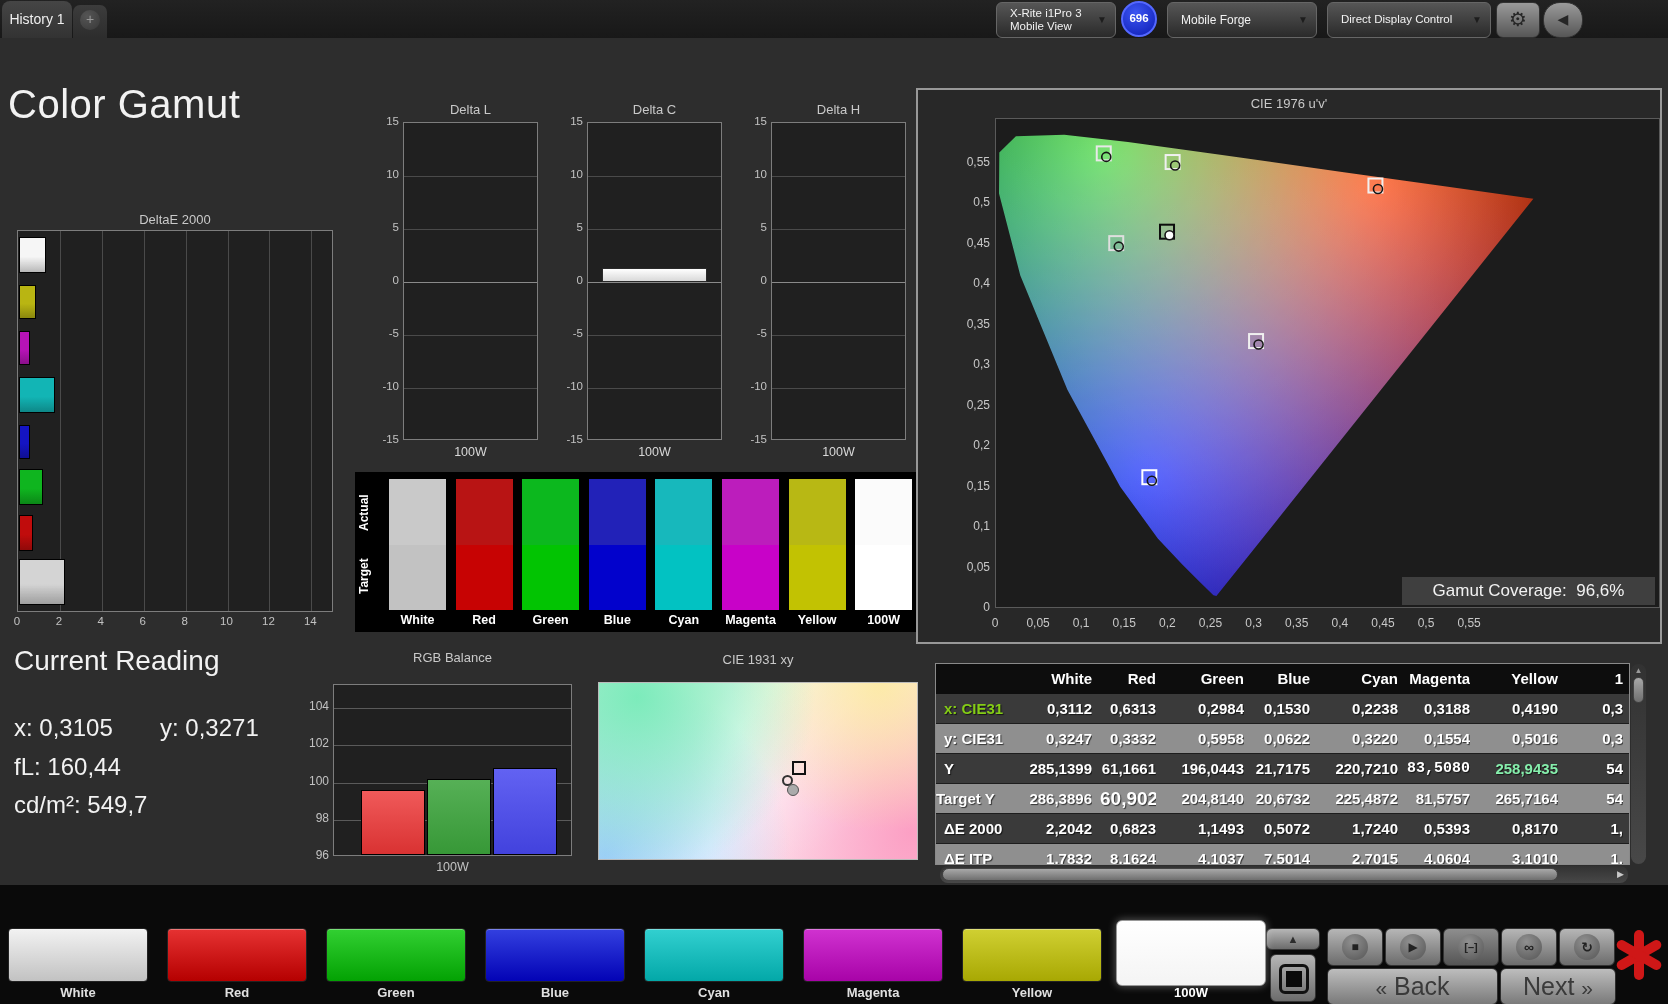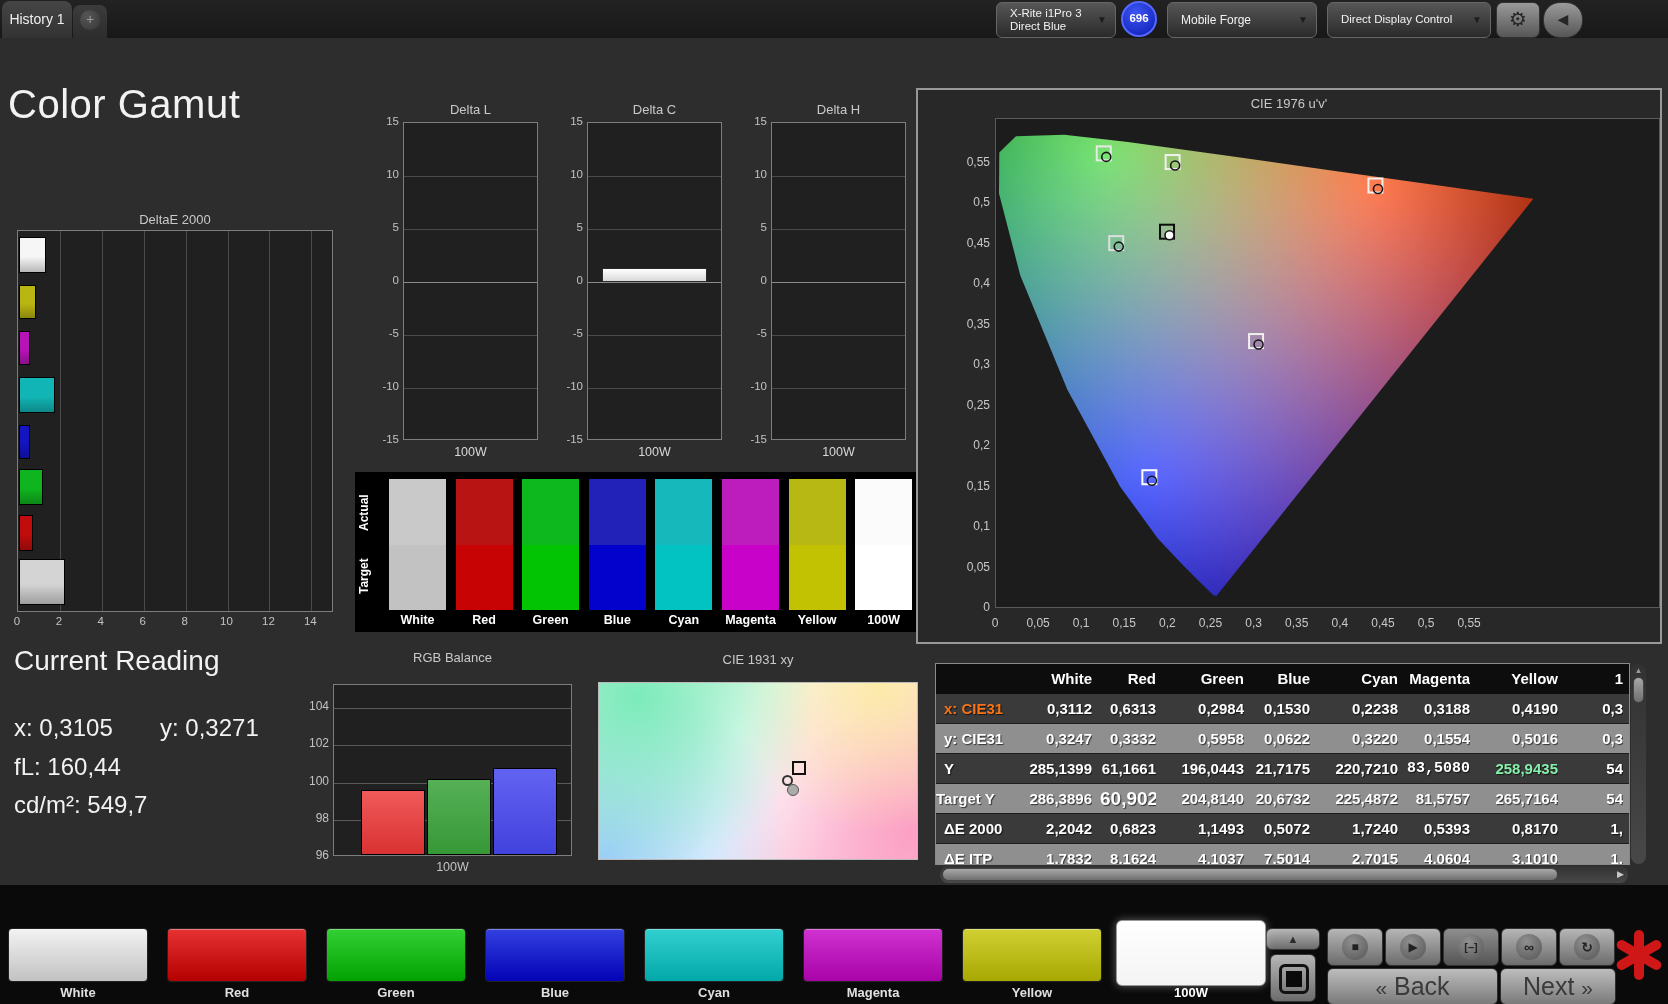--- a/index.html
+++ b/index.html
@@ -70,21 +70,21 @@
 
   <div class="abs" id="topbar">
     <div class="abs tab1">History 1</div>
     <div class="abs tabplus">
       <div class="abs pluscirc">+</div>
     </div>
 
     <div class="abs ddbox" style="left:996px;width:118px;">
       <span class="ddstripe"></span>
       <span class="ddtext">
-        <span>X-Rite i1Pro 3</span><br><span>Direct Blue</span>
+        <span>X-Rite i1Pro 3</span><br><span>Mobile View</span>
       </span>
       <span class="chev">▼</span>
     </div>
     <div class="abs countbadge">696</div>
 
     <div class="abs ddbox" style="left:1167px;width:148px;">
       <span class="ddstripe"></span>
       <span class="ddtext1">Mobile Forge</span>
       <span class="chev">▼</span>
     </div>
@@ -296,20 +296,23 @@
       <div style="position: absolute; left: 1104.3px; top: 616px; width: 40px; text-align: center; font-size: 12px; color: rgb(200, 200, 200);">0,15</div>
       <div style="position: absolute; left: 1147.4px; top: 616px; width: 40px; text-align: center; font-size: 12px; color: rgb(200, 200, 200);">0,2</div>
       <div style="position: absolute; left: 1190.5px; top: 616px; width: 40px; text-align: center; font-size: 12px; color: rgb(200, 200, 200);">0,25</div>
       <div style="position: absolute; left: 1233.6px; top: 616px; width: 40px; text-align: center; font-size: 12px; color: rgb(200, 200, 200);">0,3</div>
       <div style="position: absolute; left: 1276.7px; top: 616px; width: 40px; text-align: center; font-size: 12px; color: rgb(200, 200, 200);">0,35</div>
       <div style="position: absolute; left: 1319.8px; top: 616px; width: 40px; text-align: center; font-size: 12px; color: rgb(200, 200, 200);">0,4</div>
       <div style="position: absolute; left: 1362.9px; top: 616px; width: 40px; text-align: center; font-size: 12px; color: rgb(200, 200, 200);">0,45</div>
       <div style="position: absolute; left: 1406px; top: 616px; width: 40px; text-align: center; font-size: 12px; color: rgb(200, 200, 200);">0,5</div>
       <div style="position: absolute; left: 1449.1px; top: 616px; width: 40px; text-align: center; font-size: 12px; color: rgb(200, 200, 200);">0,55</div>
     </div>
+  <div class="abs covbox">
+    <span>Gamut Coverage:</span>&nbsp;&nbsp;<span>96,6%</span>
+  </div>
 
   <div class="abs cr-title">Current Reading</div>
   <div class="abs cr-val" style="left:14px;top:714px;">x: 0,3105</div>
   <div class="abs cr-val" style="left:160px;top:714px;">y: 0,3271</div>
   <div class="abs cr-val" style="left:14px;top:753px;">fL: 160,44</div>
   <div class="abs cr-val" style="left:14px;top:791px;">cd/m²: 549,7</div>
 
   <div class="abs charttitle" style="left:333px;top:650px;width:239px;">RGB Balance</div>
   <div class="abs plot" id="rgbPlot" style="left:333px;top:684px;width:239px;height:172px;">
       <div style="position: absolute; left: 0px; top: 23.2px; width: 100%; height: 1px; background: rgb(90, 90, 90);"></div>
@@ -342,21 +345,21 @@
         <div style="position: absolute; left: 78px; top: 0px; width: 78px; height: 30px; line-height: 30px; font-size: 15px; font-weight: bold; color: rgb(255, 255, 255); text-align: right; padding-left: 0px; white-space: nowrap; overflow: hidden;">White</div>
         <div style="position: absolute; left: 164px; top: 0px; width: 56px; height: 30px; line-height: 30px; font-size: 15px; font-weight: bold; color: rgb(255, 255, 255); text-align: right; padding-left: 0px; white-space: nowrap; overflow: hidden;">Red</div>
         <div style="position: absolute; left: 228px; top: 0px; width: 80px; height: 30px; line-height: 30px; font-size: 15px; font-weight: bold; color: rgb(255, 255, 255); text-align: right; padding-left: 0px; white-space: nowrap; overflow: hidden;">Green</div>
         <div style="position: absolute; left: 316px; top: 0px; width: 58px; height: 30px; line-height: 30px; font-size: 15px; font-weight: bold; color: rgb(255, 255, 255); text-align: right; padding-left: 0px; white-space: nowrap; overflow: hidden;">Blue</div>
         <div style="position: absolute; left: 382px; top: 0px; width: 80px; height: 30px; line-height: 30px; font-size: 15px; font-weight: bold; color: rgb(255, 255, 255); text-align: right; padding-left: 0px; white-space: nowrap; overflow: hidden;">Cyan</div>
         <div style="position: absolute; left: 470px; top: 0px; width: 64px; height: 30px; line-height: 30px; font-size: 15px; font-weight: bold; color: rgb(255, 255, 255); text-align: right; padding-left: 0px; white-space: nowrap; overflow: hidden;">Magenta</div>
         <div style="position: absolute; left: 542px; top: 0px; width: 80px; height: 30px; line-height: 30px; font-size: 15px; font-weight: bold; color: rgb(255, 255, 255); text-align: right; padding-left: 0px; white-space: nowrap; overflow: hidden;">Yellow</div>
         <div style="position: absolute; left: 630px; top: 0px; width: 57px; height: 30px; line-height: 30px; font-size: 15px; font-weight: bold; color: rgb(255, 255, 255); text-align: right; padding-left: 0px; white-space: nowrap; overflow: hidden;">1</div>
       </div>
       <div style="position: absolute; left: 0px; top: 30px; width: 695px; height: 30px; background: rgb(58, 58, 58); border-bottom: 1px solid rgb(29, 29, 29); box-sizing: border-box;">
-        <div style="position: absolute; left: 0px; top: 0px; width: 70px; height: 30px; line-height: 30px; padding-left: 8px; font-size: 15px; font-weight: bold; color: #f97316; text-shadow: rgba(0, 0, 0, 0.65) 1px 1px 1px; white-space: nowrap;">x: CIE31</div>
+        <div style="position: absolute; left: 0px; top: 0px; width: 70px; height: 30px; line-height: 30px; padding-left: 8px; font-size: 15px; font-weight: bold; color: #84cc16; text-shadow: rgba(0, 0, 0, 0.65) 1px 1px 1px; white-space: nowrap;">x: CIE31</div>
         <div style="position: absolute; left: 78px; top: 0px; width: 78px; height: 30px; line-height: 30px; font-size: 15px; font-weight: bold; color: rgb(255, 255, 255); text-shadow: rgba(0, 0, 0, 0.65) 1px 1px 1px; text-align: right; white-space: nowrap; overflow: hidden;">0,3112</div>
         <div style="position: absolute; left: 164px; top: 0px; width: 56px; height: 30px; line-height: 30px; font-size: 15px; font-weight: bold; color: rgb(255, 255, 255); text-shadow: rgba(0, 0, 0, 0.65) 1px 1px 1px; text-align: right; white-space: nowrap; overflow: hidden;">0,6313</div>
         <div style="position: absolute; left: 228px; top: 0px; width: 80px; height: 30px; line-height: 30px; font-size: 15px; font-weight: bold; color: rgb(255, 255, 255); text-shadow: rgba(0, 0, 0, 0.65) 1px 1px 1px; text-align: right; white-space: nowrap; overflow: hidden;">0,2984</div>
         <div style="position: absolute; left: 316px; top: 0px; width: 58px; height: 30px; line-height: 30px; font-size: 15px; font-weight: bold; color: rgb(255, 255, 255); text-shadow: rgba(0, 0, 0, 0.65) 1px 1px 1px; text-align: right; white-space: nowrap; overflow: hidden;">0,1530</div>
         <div style="position: absolute; left: 382px; top: 0px; width: 80px; height: 30px; line-height: 30px; font-size: 15px; font-weight: bold; color: rgb(255, 255, 255); text-shadow: rgba(0, 0, 0, 0.65) 1px 1px 1px; text-align: right; white-space: nowrap; overflow: hidden;">0,2238</div>
         <div style="position: absolute; left: 470px; top: 0px; width: 64px; height: 30px; line-height: 30px; font-size: 15px; font-weight: bold; color: rgb(255, 255, 255); text-shadow: rgba(0, 0, 0, 0.65) 1px 1px 1px; text-align: right; white-space: nowrap; overflow: hidden;">0,3188</div>
         <div style="position: absolute; left: 542px; top: 0px; width: 80px; height: 30px; line-height: 30px; font-size: 15px; font-weight: bold; color: rgb(255, 255, 255); text-shadow: rgba(0, 0, 0, 0.65) 1px 1px 1px; text-align: right; white-space: nowrap; overflow: hidden;">0,4190</div>
         <div style="position: absolute; left: 630px; top: 0px; width: 57px; height: 30px; line-height: 30px; font-size: 15px; font-weight: bold; color: rgb(255, 255, 255); text-shadow: rgba(0, 0, 0, 0.65) 1px 1px 1px; text-align: right; white-space: nowrap; overflow: hidden;">0,3</div>
       </div>
       <div style="position: absolute; left: 0px; top: 60px; width: 695px; height: 30px; background: rgb(143, 143, 143); border-bottom: 1px solid rgb(29, 29, 29); box-sizing: border-box;">

